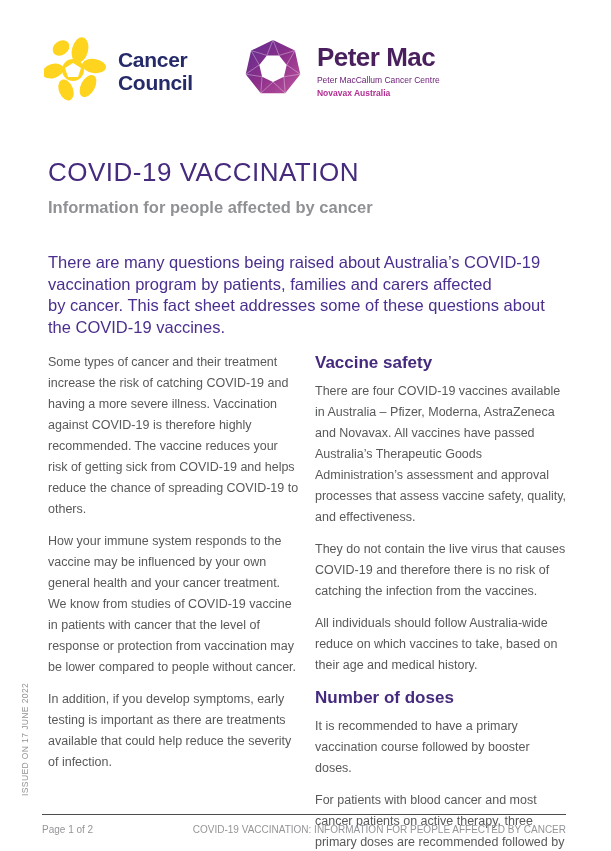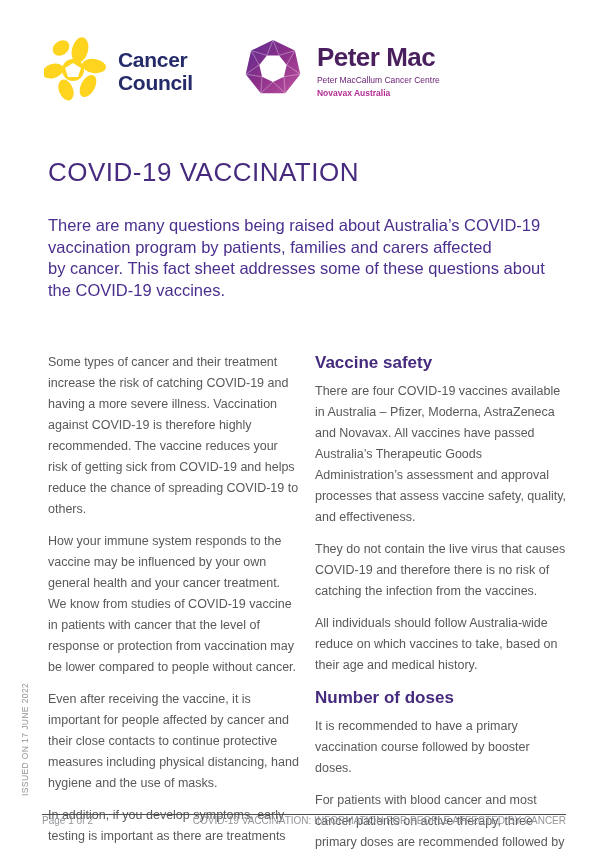--- a/index.html
+++ b/index.html
@@ -15,40 +15,40 @@
   .cc-text { font-weight:bold; font-size:21px; line-height:23px; color:#252a69; letter-spacing:-0.3px; }
   .pm-logo { display:flex; align-items:flex-start; gap:14px; }
   .pm-textcol { padding-top:8px; }
   .pm-wordmark { font-weight:bold; font-size:26px; line-height:26px; color:#4a1f5e; letter-spacing:-0.5px; }
   .pm-sub1 { margin-top:5px; font-weight:normal; font-size:8.5px; color:#6d2077; }
   .pm-sub2 { margin-top:3px; font-weight:bold; font-size:8.5px; color:#b32d93; }
   
   .title-block { position:absolute; top:150px; left:48px; right:44px; }
   .doc-title { font-size:26px; font-weight:normal; color:#452a7d; letter-spacing:0.5px; line-height:44px; }
   .doc-subtitle { margin-top:4px; font-size:16.5px; font-weight:bold; color:#8f9194; }
-  .doc-intro { margin-top:21px; font-size:16.5px; color:#4b2f8e; line-height:21.5px; white-space:pre-line; }
+  .doc-intro { margin-top:35px; font-size:16.5px; color:#4b2f8e; line-height:21.5px; white-space:pre-line; }
   
   .columns { position:absolute; top:352px; left:48px; right:44px; display:flex; gap:16px; }
   .col { width:251px; }
   .col + .col { width:252px; }
   .section + .section h2 { margin-top:7px; }
   h2.sec-heading {
     font-size:17px; font-weight:bold; color:#452a7d; line-height:21px;
     margin:0 0 8px; white-space:pre-line;
   }
   .body-par { font-size:12.5px; color:#58595b; line-height:21px; margin-bottom:11px; }
   
   .issued-note {
     position:absolute; left:20px; top:682px; height:114px; width:14px;
     writing-mode:vertical-rl; transform:rotate(180deg);
     font-size:8.5px; color:#919396; letter-spacing:0.4px; text-align:left;
   }
   
   .footer { position:absolute; left:42px; right:45px; top:814px; border-top:1px solid #4d4d4f; }
-  .footer-row { display:flex; justify-content:space-between; }
+  .footer-row { display:flex; justify-content:space-between; margin-top:9px; }
   .footer-text { font-size:10px; color:#939598; }
 </style>
 </head>
 <body>
 
 <div class="page">
 
   <div class="header">
 
     <div class="cc-logo">
@@ -94,33 +94,33 @@
         <div class="pm-wordmark">Peter Mac</div>
         <div class="pm-sub1">Peter MacCallum Cancer Centre</div>
         <div class="pm-sub2">Novavax Australia</div>
       </div>
     </div>
 
   </div>
 
   <div class="title-block">
     <h1 class="doc-title">COVID-19 VACCINATION</h1>
+    <div class="doc-subtitle">Information for people affected by cancer</div>
     <p class="doc-intro">There are many questions being raised about Australia’s COVID-19
 vaccination program by patients, families and carers affected
 by cancer. This fact sheet addresses some of these questions about
 the COVID-19 vaccines.</p>
   </div>
 
   <div class="columns">
 
     <div class="col">
       <div class="section">
         <p class="body-par">Some types of cancer and their treatment increase the risk of catching COVID-19 and having a more severe illness. Vaccination against COVID-19 is therefore highly recommended. The vaccine reduces your risk of getting sick from COVID-19 and helps reduce the chance of spreading COVID-19 to others.</p>
         <p class="body-par">How your immune system responds to the vaccine may be influenced by your own general health and your cancer treatment. We know from studies of COVID-19 vaccine in patients with cancer that the level of response or protection from vaccination may be lower compared to people without cancer.</p>
-        <p class="body-par">Even after receiving the vaccine, it is important for people affected by cancer and their close contacts to continue protective measures including physical distancing, hand hygiene and the use of masks.</p>
         <p class="body-par">In addition, if you develop symptoms, early testing is important as there are treatments available that could help reduce the severity of infection.</p>
       </div>
     </div>
 
     <div class="col">
       <div class="section">
         <h2 class="sec-heading">Vaccine safety</h2>
         <p class="body-par">There are four COVID-19 vaccines available in Australia – Pfizer, Moderna, AstraZeneca and Novavax. All vaccines have passed Australia’s Therapeutic Goods Administration’s assessment and approval processes that assess vaccine safety, quality, and effectiveness.</p>
         <p class="body-par">They do not contain the live virus that causes COVID-19 and therefore there is no risk of catching the infection from the vaccines.</p>
         <p class="body-par">All individuals should follow Australia-wide reduce on which vaccines to take, based on their age and medical history.</p>

